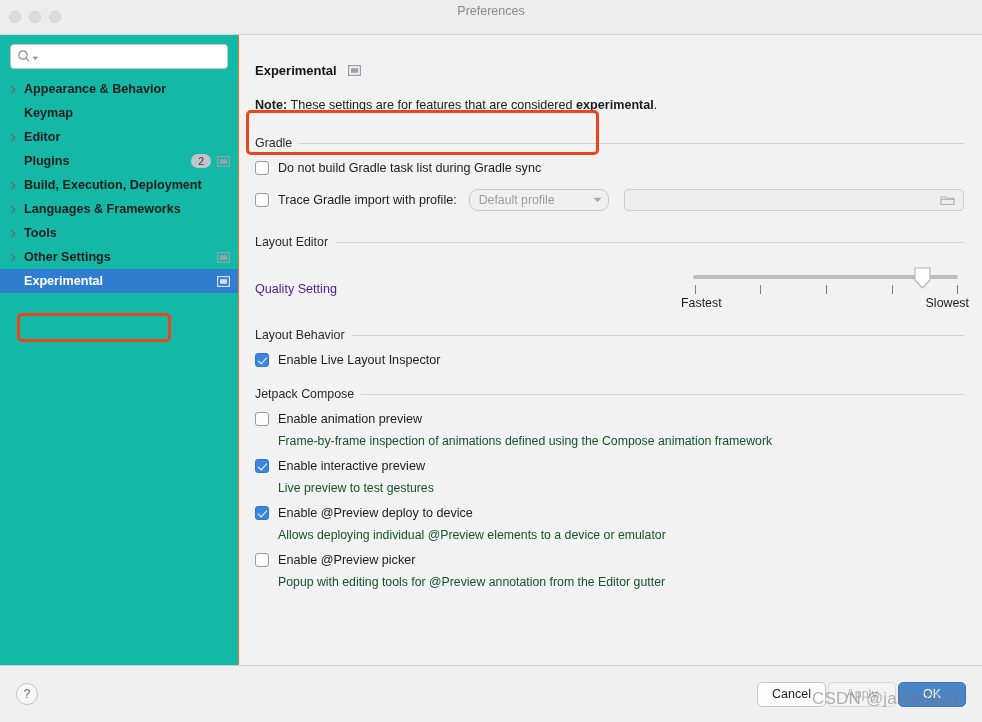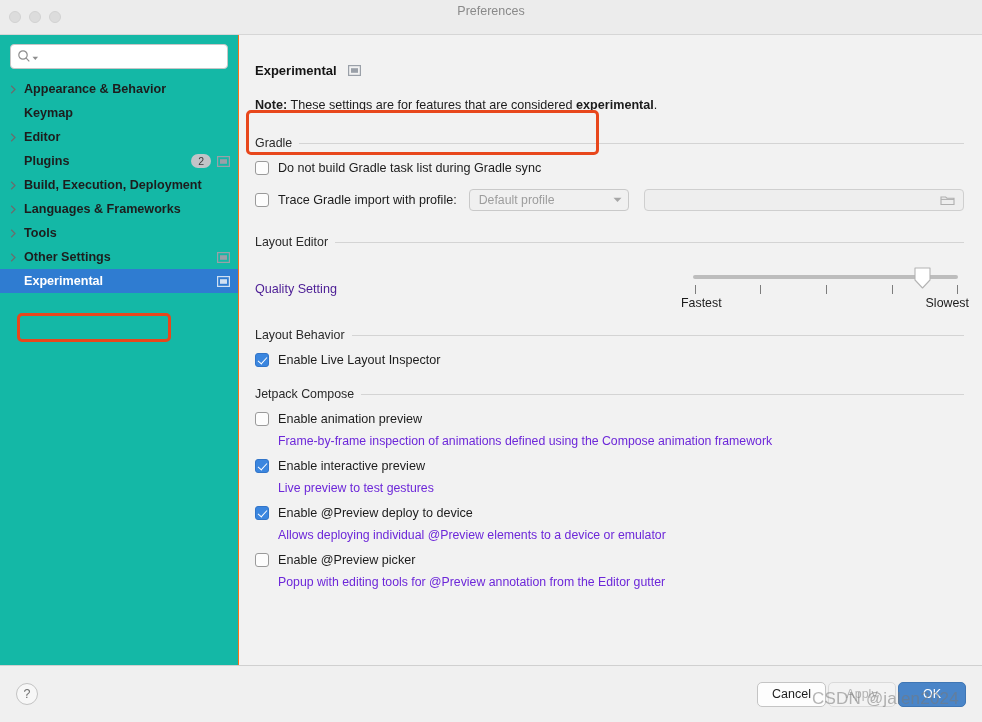--- a/index.html
+++ b/index.html
@@ -176,35 +176,35 @@
     content: "";
     position: absolute;
     left: 4px; top: 1px;
     width: 4px; height: 8px;
     border: solid #ffffff;
     border-width: 0 1.8px 1.8px 0;
     transform: rotate(42deg);
   }
   .sub-desc {
     font-size: 12.3px;
-    color: #6d28d9;
+    color: #14532d;
     margin-top: 8px;
     margin-left: 23px;
   }
 
   
   .trace-row {
     display: flex; align-items: center;
     margin-top: 14px;
     font-size: 12.6px; color: #1c1c1c;
   }
   .combo {
-    width: 160px; height: 22px;
+    width: 140px; height: 22px;
     border: 1px solid #c9c9c9;
-    border-radius: 4px;
+    border-radius: 9px;
     background: #f0f0f0;
     margin-left: 12px;
     display: flex; align-items: center;
     padding: 0 6px 0 9px;
     color: #9d9d9d;
     font-size: 12.3px;
     justify-content: space-between;
   }
   .combo .caret { color: #9b9b9b; font-size: 9px; }
   .pathfield {

